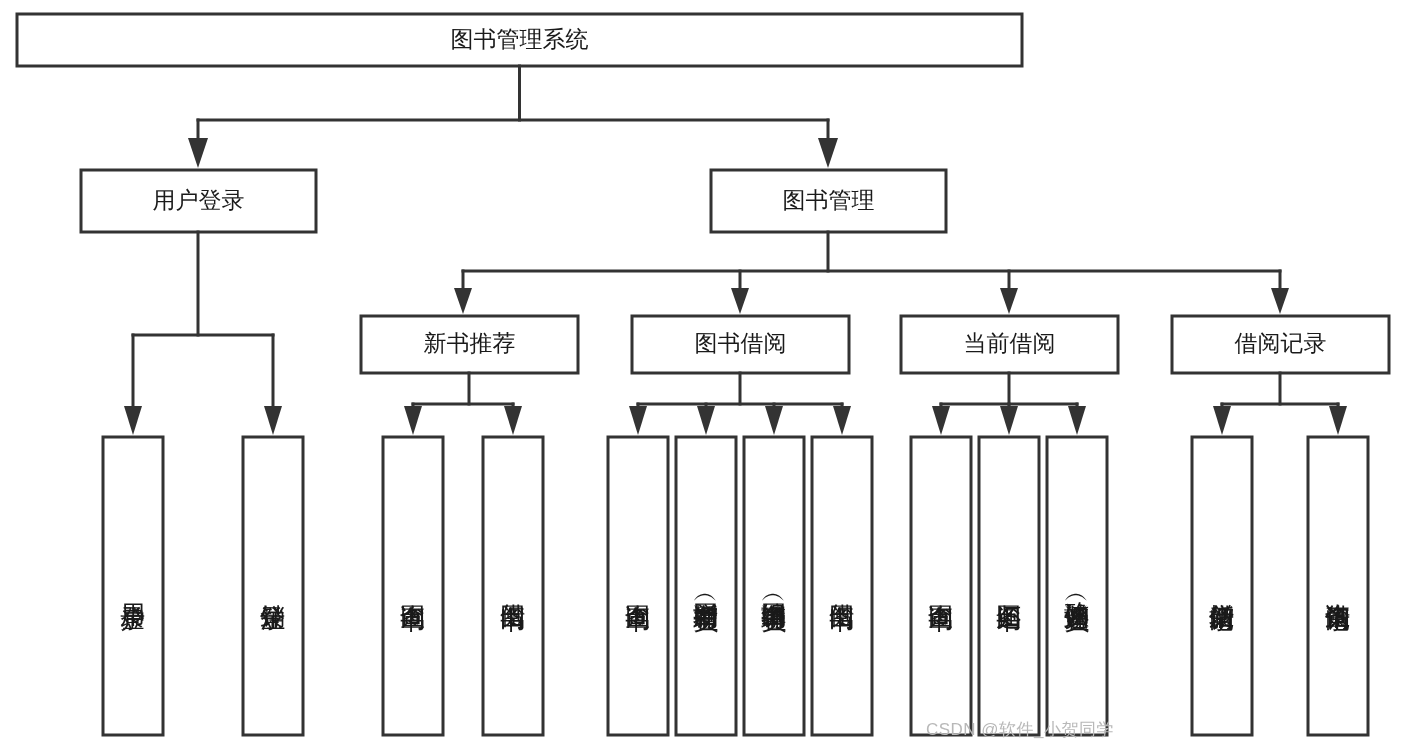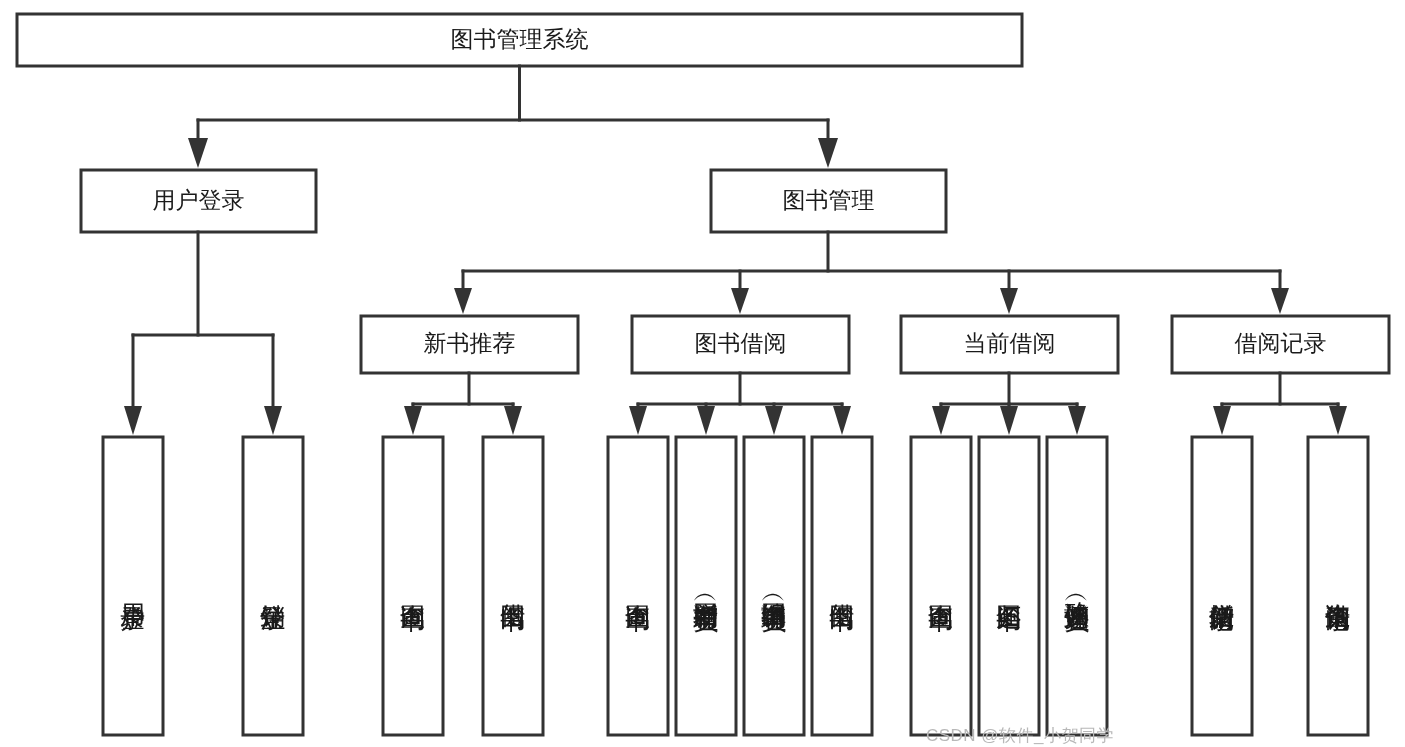--- a/index.html
+++ b/index.html
@@ -59,21 +59,21 @@
     font-size: 25px;
     line-height: 1.06;
     color: #1a1a1a;
     letter-spacing: 1px;
     white-space: nowrap;
     pointer-events: none;
   }
   .watermark {
     position: absolute;
     right: 8px;
-    bottom: 0;
+    bottom: 6px;
     font-family: "Liberation Sans", "DejaVu Sans", sans-serif;
     font-size: 17px;
     color: #b8b8b8;
     letter-spacing: 0.5px;
     user-select: none;
   }
 </style>
 </head>
 <body>
 

